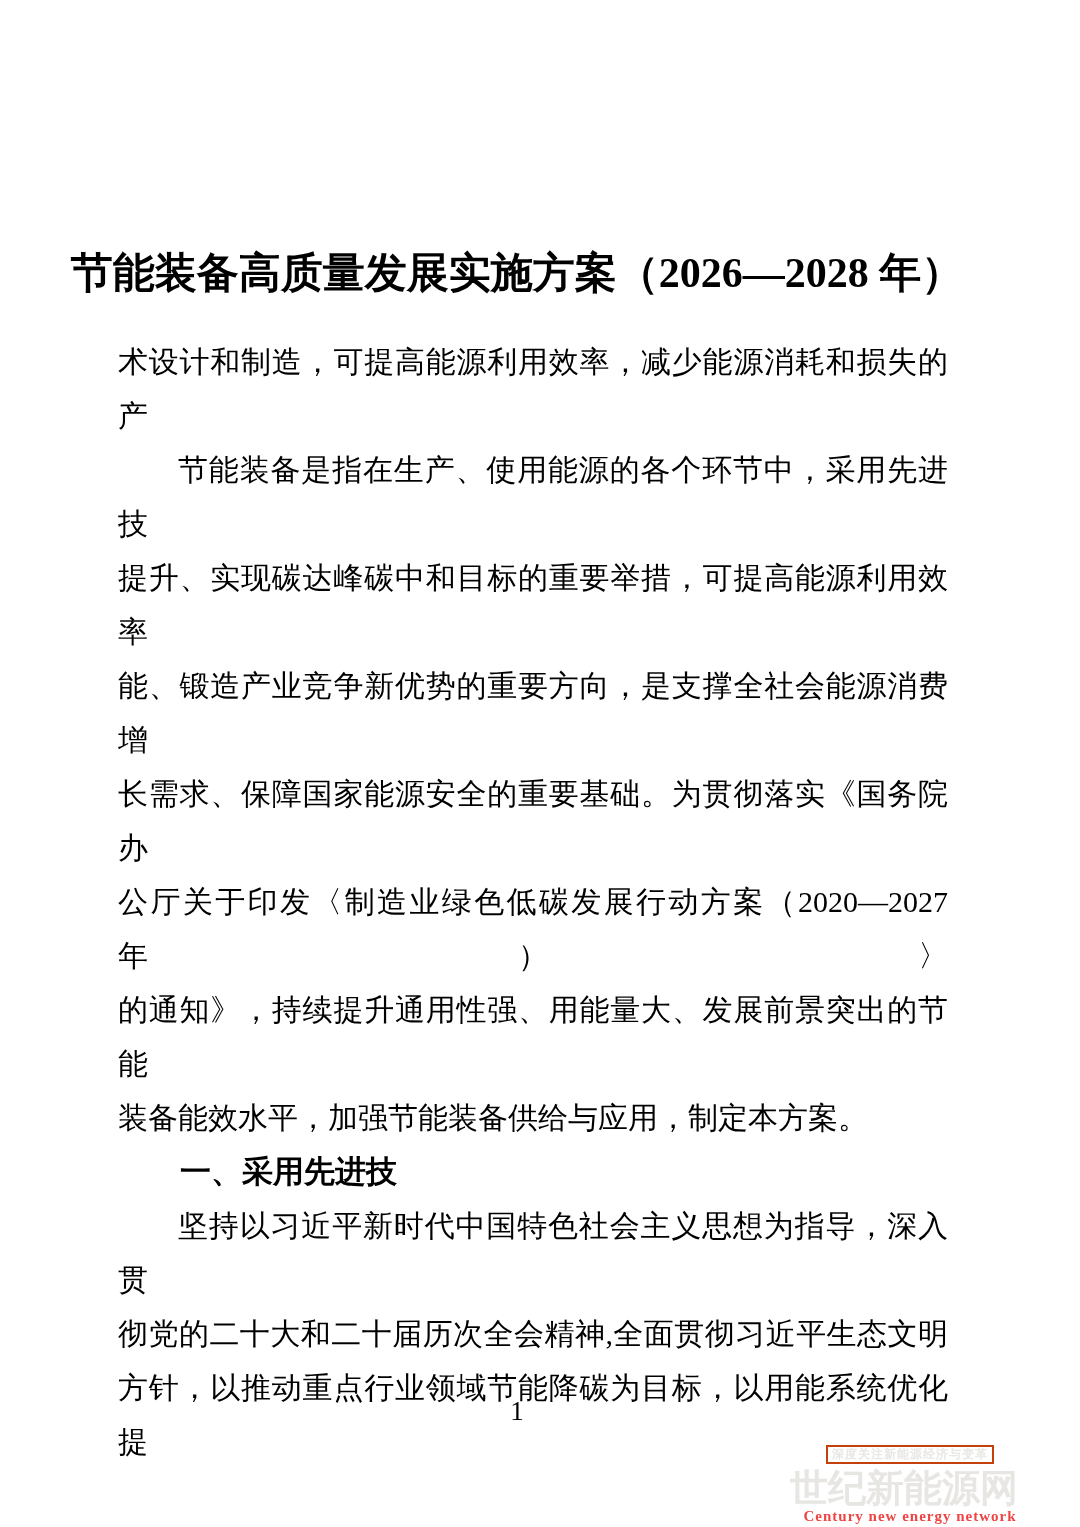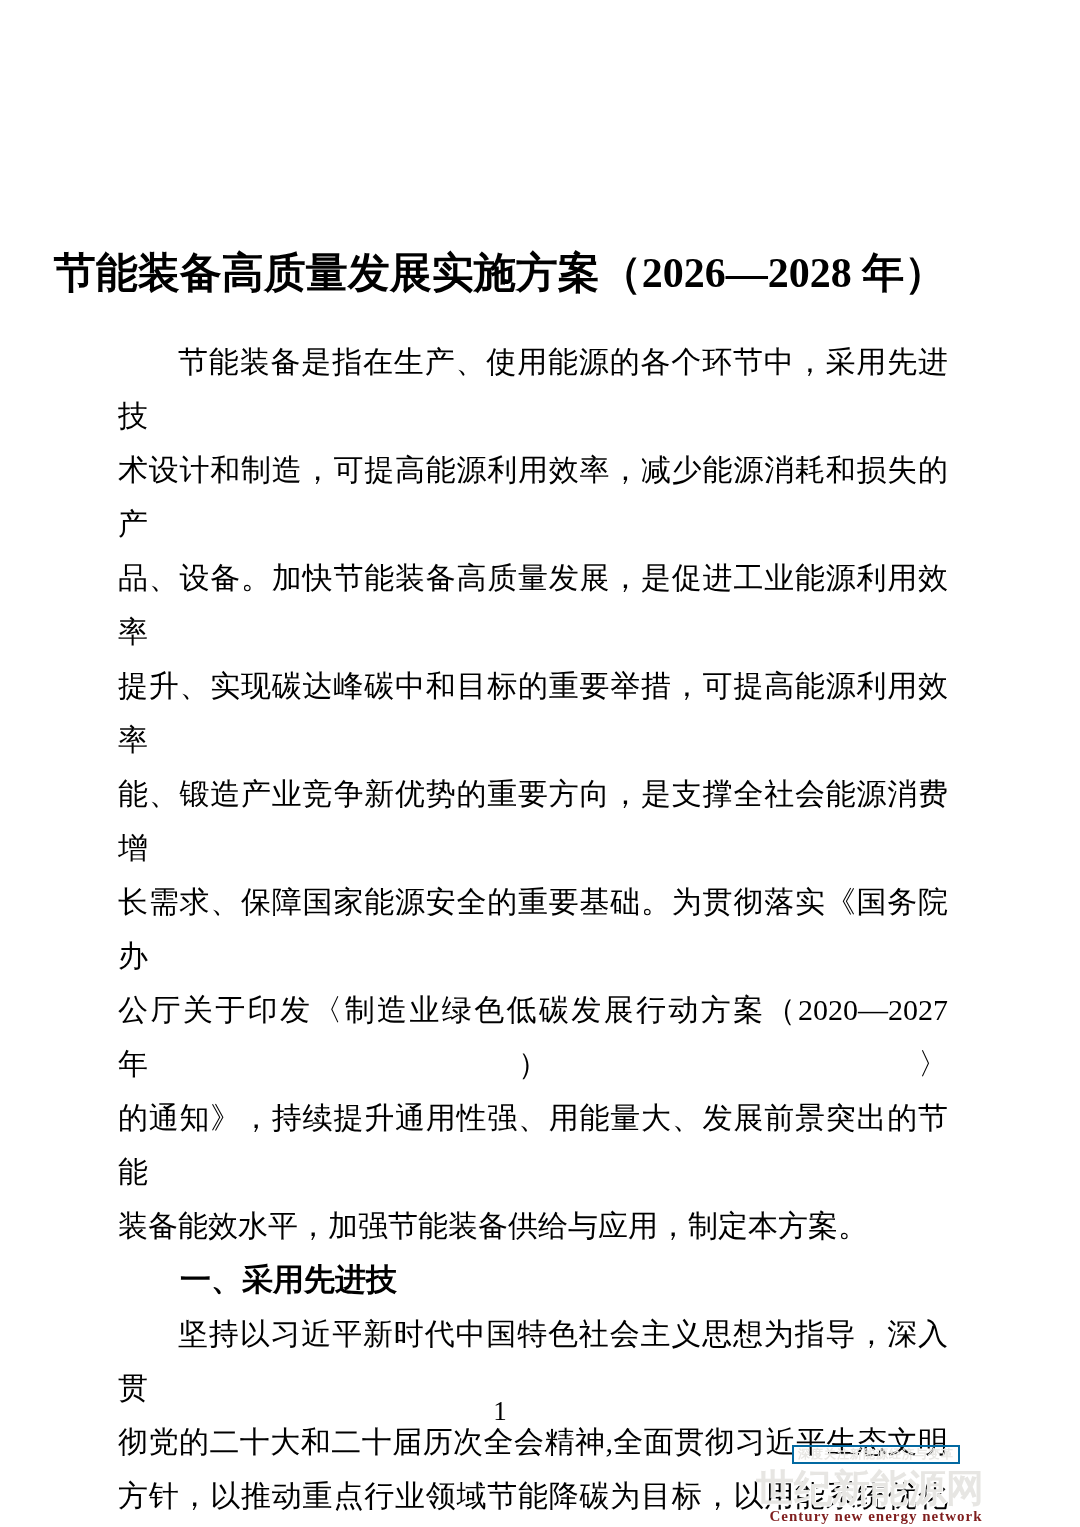--- a/index.html
+++ b/index.html
@@ -8,20 +8,21 @@
     background: #ffffff;
   }
   .page {
     position: relative;
     width: 1000px;
     height: 1527px;
     background: #ffffff;
     overflow: hidden;
     color: #000000;
     font-family: "Liberation Serif", "DejaVu Serif", serif;
+    padding-left: 34px;
   }
   .doc-title {
     position: absolute;
     top: 219px;
     left: 0;
     width: 100%;
     text-align: center;
     font-size: 42px;
     line-height: 52px;
     font-weight: bold;
@@ -68,21 +69,21 @@
     position: absolute;
     right: 5px;
     bottom: 2px;
     width: 238px;
     text-align: center;
     color: #e6e5e2;
     user-select: none;
   }
   .wm-slogan {
     display: inline-block;
-    border: 2px solid #0369a1;
+    border: 2px solid #c2410c;
     font-family: "Liberation Sans", "DejaVu Sans", sans-serif;
     font-size: 12px;
     line-height: 15px;
     font-weight: bold;
     padding: 0 4px;
     letter-spacing: 1px;
     color: #e8e7e4;
     white-space: nowrap;
   }
   .wm-brand {
@@ -95,37 +96,36 @@
     color: #e7e6e3;
     text-shadow: 1px 1px 0 #ffffff;
     white-space: nowrap;
   }
   .wm-english {
     font-family: "Liberation Serif", "DejaVu Serif", serif;
     font-size: 15px;
     line-height: 17px;
     font-weight: bold;
     letter-spacing: 1px;
-    color: #7f1d1d;
+    color: #ef4444;
     white-space: nowrap;
   }
 </style>
 </head>
 <body>
 
 <div class="page">
 
   <h1 class="doc-title">节能装备高质量发展实施方案（2026—2028 年）</h1>
 
   <div class="content">
 
     <div>
+        <div class="line">术设计和制造，可提高能源利用效率，减少能源消耗和损失的产</div>
         <div class="line first">节能装备是指在生产、使用能源的各个环节中，采用先进技</div>
-        <div class="line">术设计和制造，可提高能源利用效率，减少能源消耗和损失的产</div>
-        <div class="line">品、设备。加快节能装备高质量发展，是促进工业能源利用效率</div>
         <div class="line">提升、实现碳达峰碳中和目标的重要举措，可提高能源利用效率</div>
         <div class="line">能、锻造产业竞争新优势的重要方向，是支撑全社会能源消费增</div>
         <div class="line">长需求、保障国家能源安全的重要基础。为贯彻落实《国务院办</div>
         <div class="line">公厅关于印发〈制造业绿色低碳发展行动方案（2020—2027 年）〉</div>
         <div class="line">的通知》，持续提升通用性强、用能量大、发展前景突出的节能</div>
         <div class="line no-just">装备能效水平，加强节能装备供给与应用，制定本方案。</div>
       </div>
 
     <h2 class="section-heading">一、采用先进技</h2>
 

